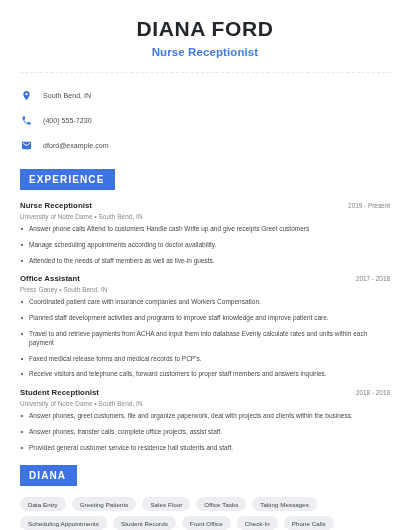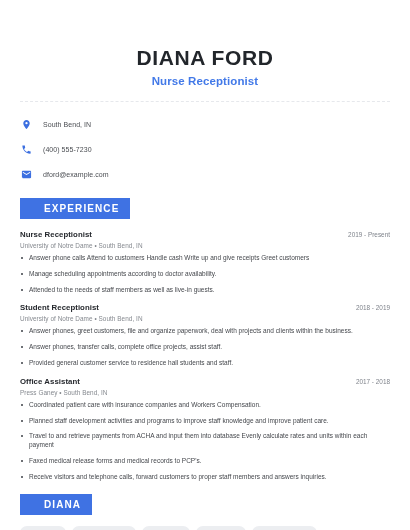--- a/index.html
+++ b/index.html
@@ -12,21 +12,21 @@
     overflow: hidden;
   }
   .page {
     width: 410px;
     height: 530px;
     padding: 0 14px;
     position: relative;
   }
 
   
-  .header { padding-top: 30px; text-align: center; margin-top: 16px; }
+  .header { padding-top: 17px; text-align: center; }
   .full-name {
     font-size: 21px;
     font-weight: bold;
     letter-spacing: 0.6px;
     color: #22262b;
     line-height: 1.15;
   }
   .job-title {
     margin-top: 5px;
     font-size: 11.5px;
@@ -66,21 +66,21 @@
 
   
   .section { margin-top: 13px; }
   .section-banner {
     display: inline-block;
     background: #3f72e3;
     color: #ffffff;
     font-size: 10px;
     font-weight: bold;
     letter-spacing: 1.1px;
-    padding: 5px 11px 5px 24px;
+    padding: 5px 11px 5px 9px;
     margin-left: 6px;
   }
 
   
   .exp-list { margin-top: 11px; padding: 0 6px; }
   .exp-item { margin-bottom: 9px; }
   .exp-head {
     display: flex;
     justify-content: space-between;
     align-items: baseline;
@@ -193,48 +193,48 @@
       <div class="exp-item">
         <div class="exp-head">
           <span class="exp-role">Nurse Receptionist</span>
           <span class="exp-dates">2019 - Present</span>
         </div>
         <div class="exp-meta">University of Notre Dame • South Bend, IN</div>
         <ul class="exp-bullets">
           <li>Answer phone calls Attend to customers Handle cash Write up and give receipts Greet customers</li>
           <li>Manage scheduling appointments according to doctor availability.</li>
           <li>Attended to the needs of staff members as well as live-in guests.</li>
-        </ul>
-      </div>
-
-      <div class="exp-item">
-        <div class="exp-head">
-          <span class="exp-role">Student Receptionist</span>
-          <span class="exp-dates">2018 - 2019</span>
-        </div>
-        <div class="exp-meta">University of Notre Dame • South Bend, IN</div>
-        <ul class="exp-bullets">
-          <li>Answer phones, greet customers, file and organize paperwork, deal with projects and clients within the business.</li>
-          <li>Answer phones, transfer calls, complete office projects, assist staff.</li>
-          <li>Provided general customer service to residence hall students and staff.</li>
         </ul>
       </div>
 
       <div class="exp-item">
         <div class="exp-head">
           <span class="exp-role">Office Assistant</span>
           <span class="exp-dates">2017 - 2018</span>
         </div>
         <div class="exp-meta">Press Ganey • South Bend, IN</div>
         <ul class="exp-bullets">
           <li>Coordinated patient care with insurance companies and Workers Compensation.</li>
           <li>Planned staff development activities and programs to improve staff knowledge and improve patient care.</li>
           <li>Travel to and retrieve payments from ACHA and input them into database Evenly calculate rates and units within each payment</li>
           <li>Faxed medical release forms and medical records to PCP's.</li>
           <li>Receive visitors and telephone calls, forward customers to proper staff members and answers inquiries.</li>
+        </ul>
+      </div>
+
+      <div class="exp-item">
+        <div class="exp-head">
+          <span class="exp-role">Student Receptionist</span>
+          <span class="exp-dates">2018 - 2019</span>
+        </div>
+        <div class="exp-meta">University of Notre Dame • South Bend, IN</div>
+        <ul class="exp-bullets">
+          <li>Answer phones, greet customers, file and organize paperwork, deal with projects and clients within the business.</li>
+          <li>Answer phones, transfer calls, complete office projects, assist staff.</li>
+          <li>Provided general customer service to residence hall students and staff.</li>
         </ul>
       </div>
 
     </div>
   </div>
 
   <div class="section">
     <div class="section-banner">DIANA</div>
     <div class="skills-wrap">
       <div class="skill-tags">

